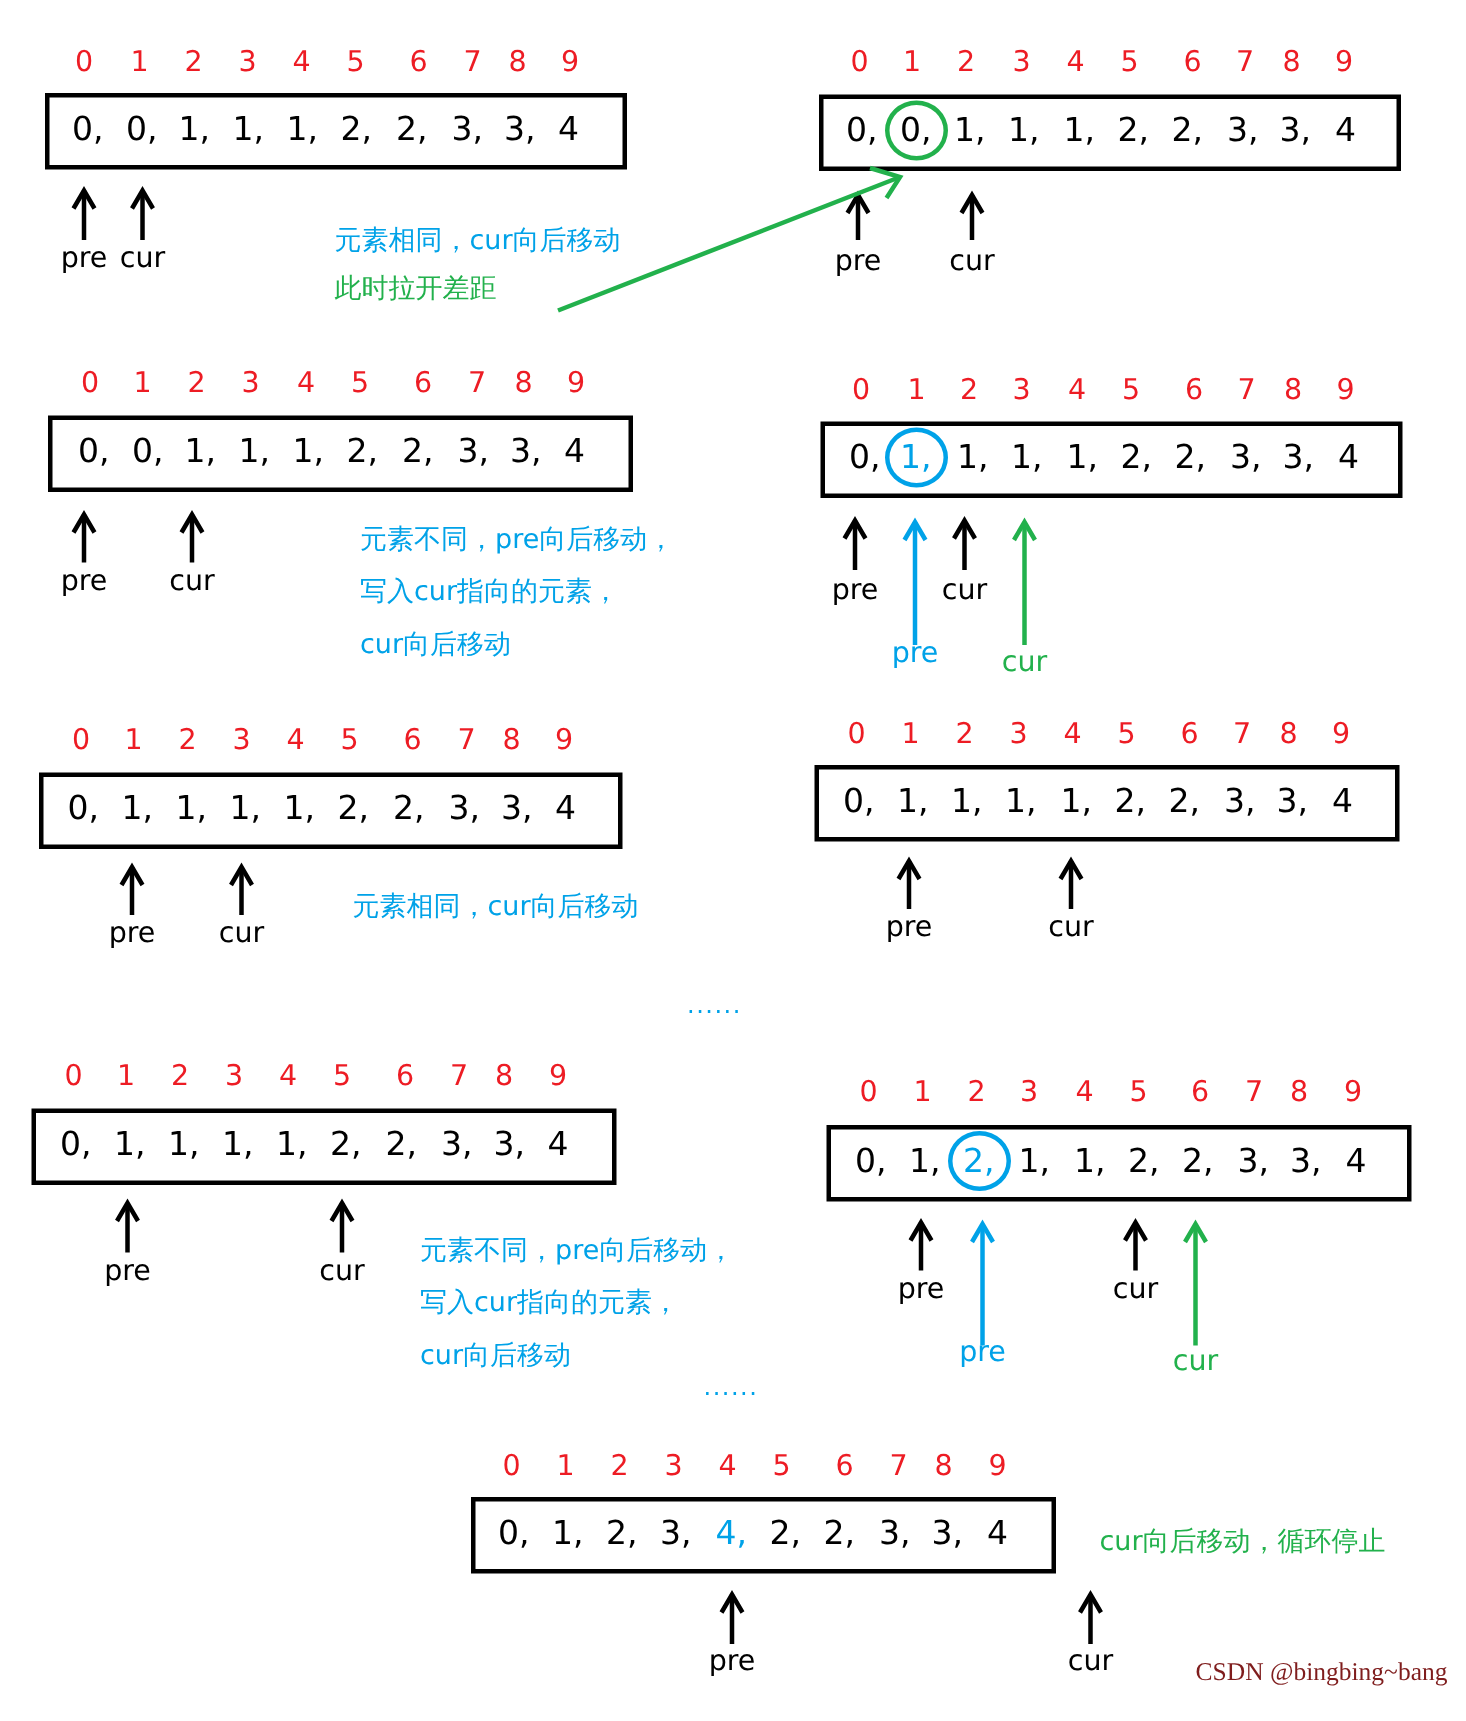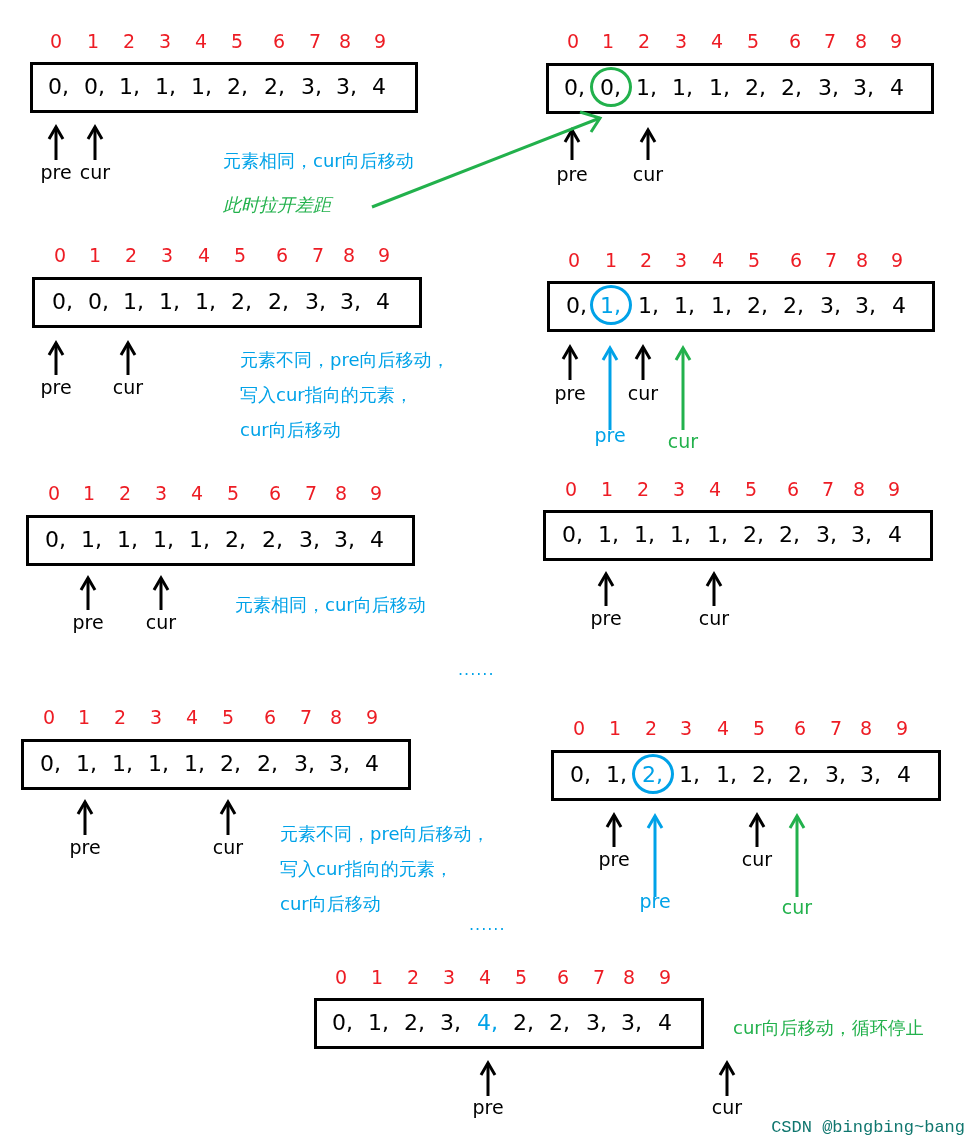--- a/index.html
+++ b/index.html
@@ -8,21 +8,21 @@
   .box{position:absolute;border:3px solid #000;box-sizing:border-box;height:51px;}
   .val{position:absolute;font-size:22px;color:#000;line-height:24px;white-space:pre;font-family:"DejaVu Sans",sans-serif;}
   .val.hl{color:#00a2e8;}
   .circle{position:absolute;border-radius:50%;box-sizing:border-box;border:3px solid;}
   .lbl{position:absolute;font-size:19px;color:#000;line-height:20px;transform:translateX(-50%);font-family:"DejaVu Sans",sans-serif;}
   .note{position:absolute;font-size:18px;line-height:36px;white-space:pre;font-family:"DejaVu Sans",sans-serif;}
   .blue{color:#00a2e8;}
   .green{color:#22b14c;}
   .dots{position:absolute;color:#00a2e8;font-size:16px;letter-spacing:1px;}
   svg.arrows{position:absolute;left:0;top:0;width:977px;height:1147px;pointer-events:none;}
-  .wm{position:absolute;right:12px;bottom:10px;font-size:17px;color:#0f766e;font-family:Liberation Mono, monospace;}
+  .wm{position:absolute;right:12px;bottom:22px;font-size:17px;color:#7f1d1d;font-family:Liberation Serif, serif;}
 </style>
 </head>
 <body>
 
 <div id="stage">
     <div>
       <div class="idx" style="left: 56px; top: 31px; color: rgb(237, 28, 36);">0</div>
       <div class="idx" style="left: 93px; top: 31px; color: rgb(237, 28, 36);">1</div>
       <div class="idx" style="left: 129px; top: 31px; color: rgb(237, 28, 36);">2</div>
       <div class="idx" style="left: 165px; top: 31px; color: rgb(237, 28, 36);">3</div>
@@ -249,21 +249,21 @@
       <div class="val" style="left: 549px; top: 1011px;">2<span>,</span></div>
       <div class="val" style="left: 586px; top: 1011px;">3<span>,</span></div>
       <div class="val" style="left: 621px; top: 1011px;">3<span>,</span></div>
       <div class="val" style="left: 658px; top: 1011px;">4</div>
       <div class="lbl" style="left: 488px; top: 1097px; color: rgb(0, 0, 0);">pre</div>
       <div class="lbl" style="left: 727px; top: 1097px; color: rgb(0, 0, 0);">cur</div>
     </div>
   </div>
 
 <div class="note blue" style="left:223px;top:143px;">元素相同，cur向后移动</div>
-<div class="note green" style="left:223px;top:187px;font-style:italic;">此时拉开差距</div>
+<div class="note green" style="left:223px;top:175px;">此时拉开差距</div>
 
 <div class="note blue" style="left:240px;top:342px;">元素不同，pre向后移动，</div>
 <div class="note blue" style="left:240px;top:377px;">写入cur指向的元素，</div>
 <div class="note blue" style="left:240px;top:412px;">cur向后移动</div>
 
 <div class="note blue" style="left:235px;top:587px;">元素相同，cur向后移动</div>
 
 <div class="dots" style="left:458px;top:660px;">......</div>
 
 <div class="note blue" style="left:280px;top:816px;">元素不同，pre向后移动，</div>

